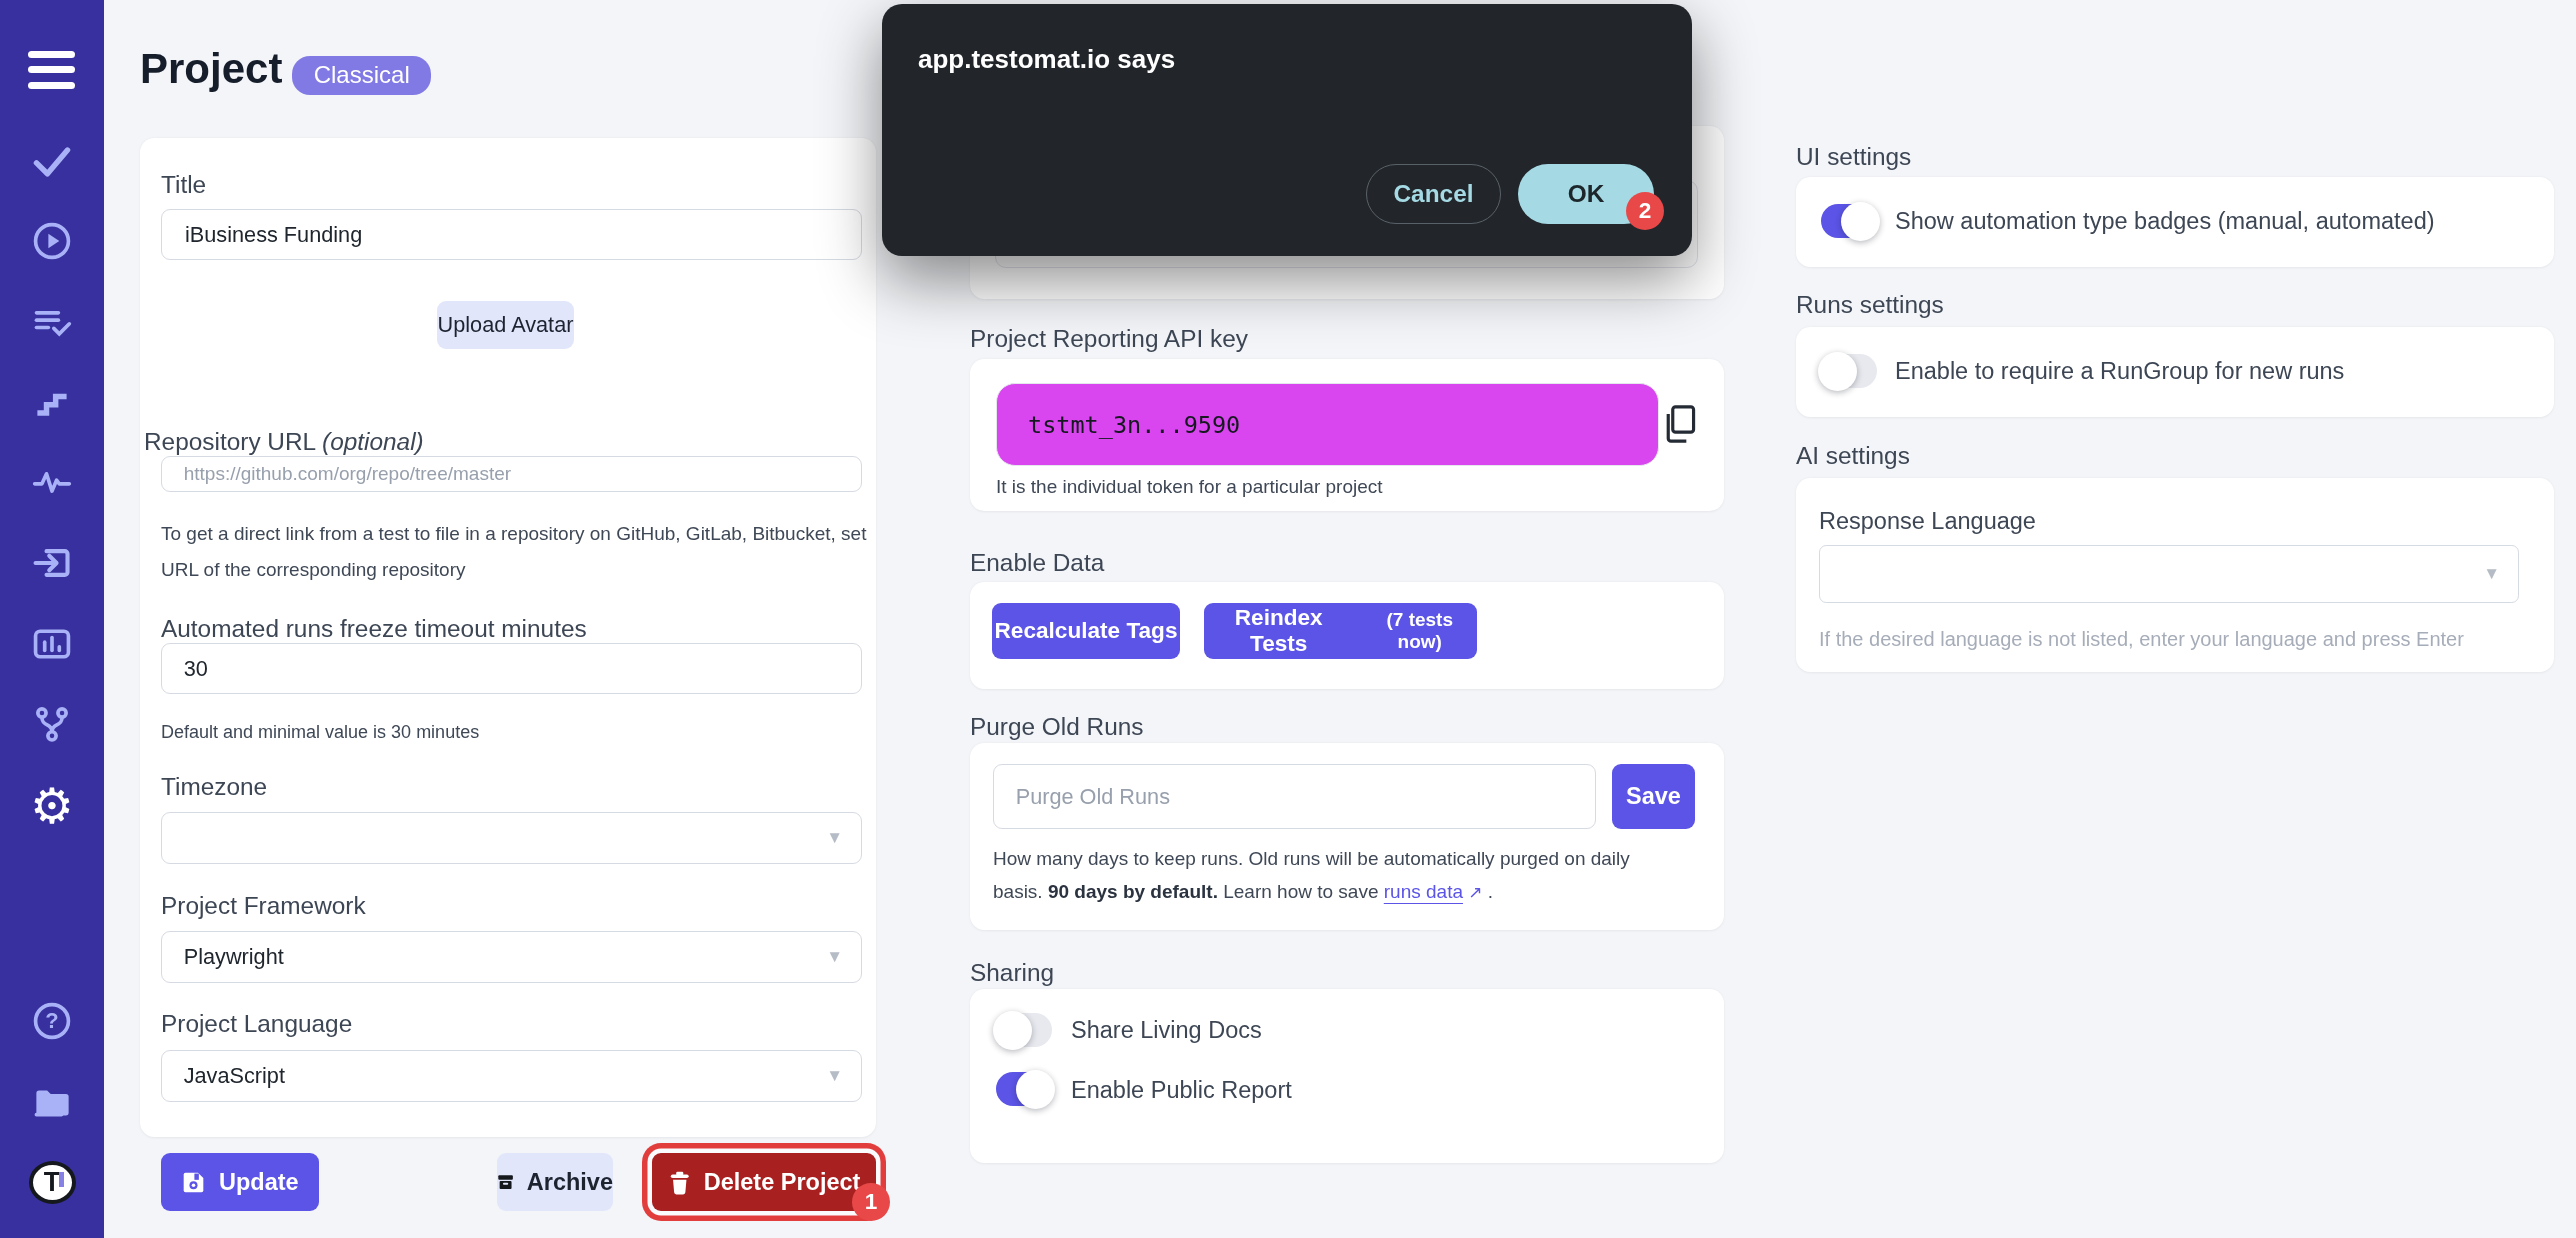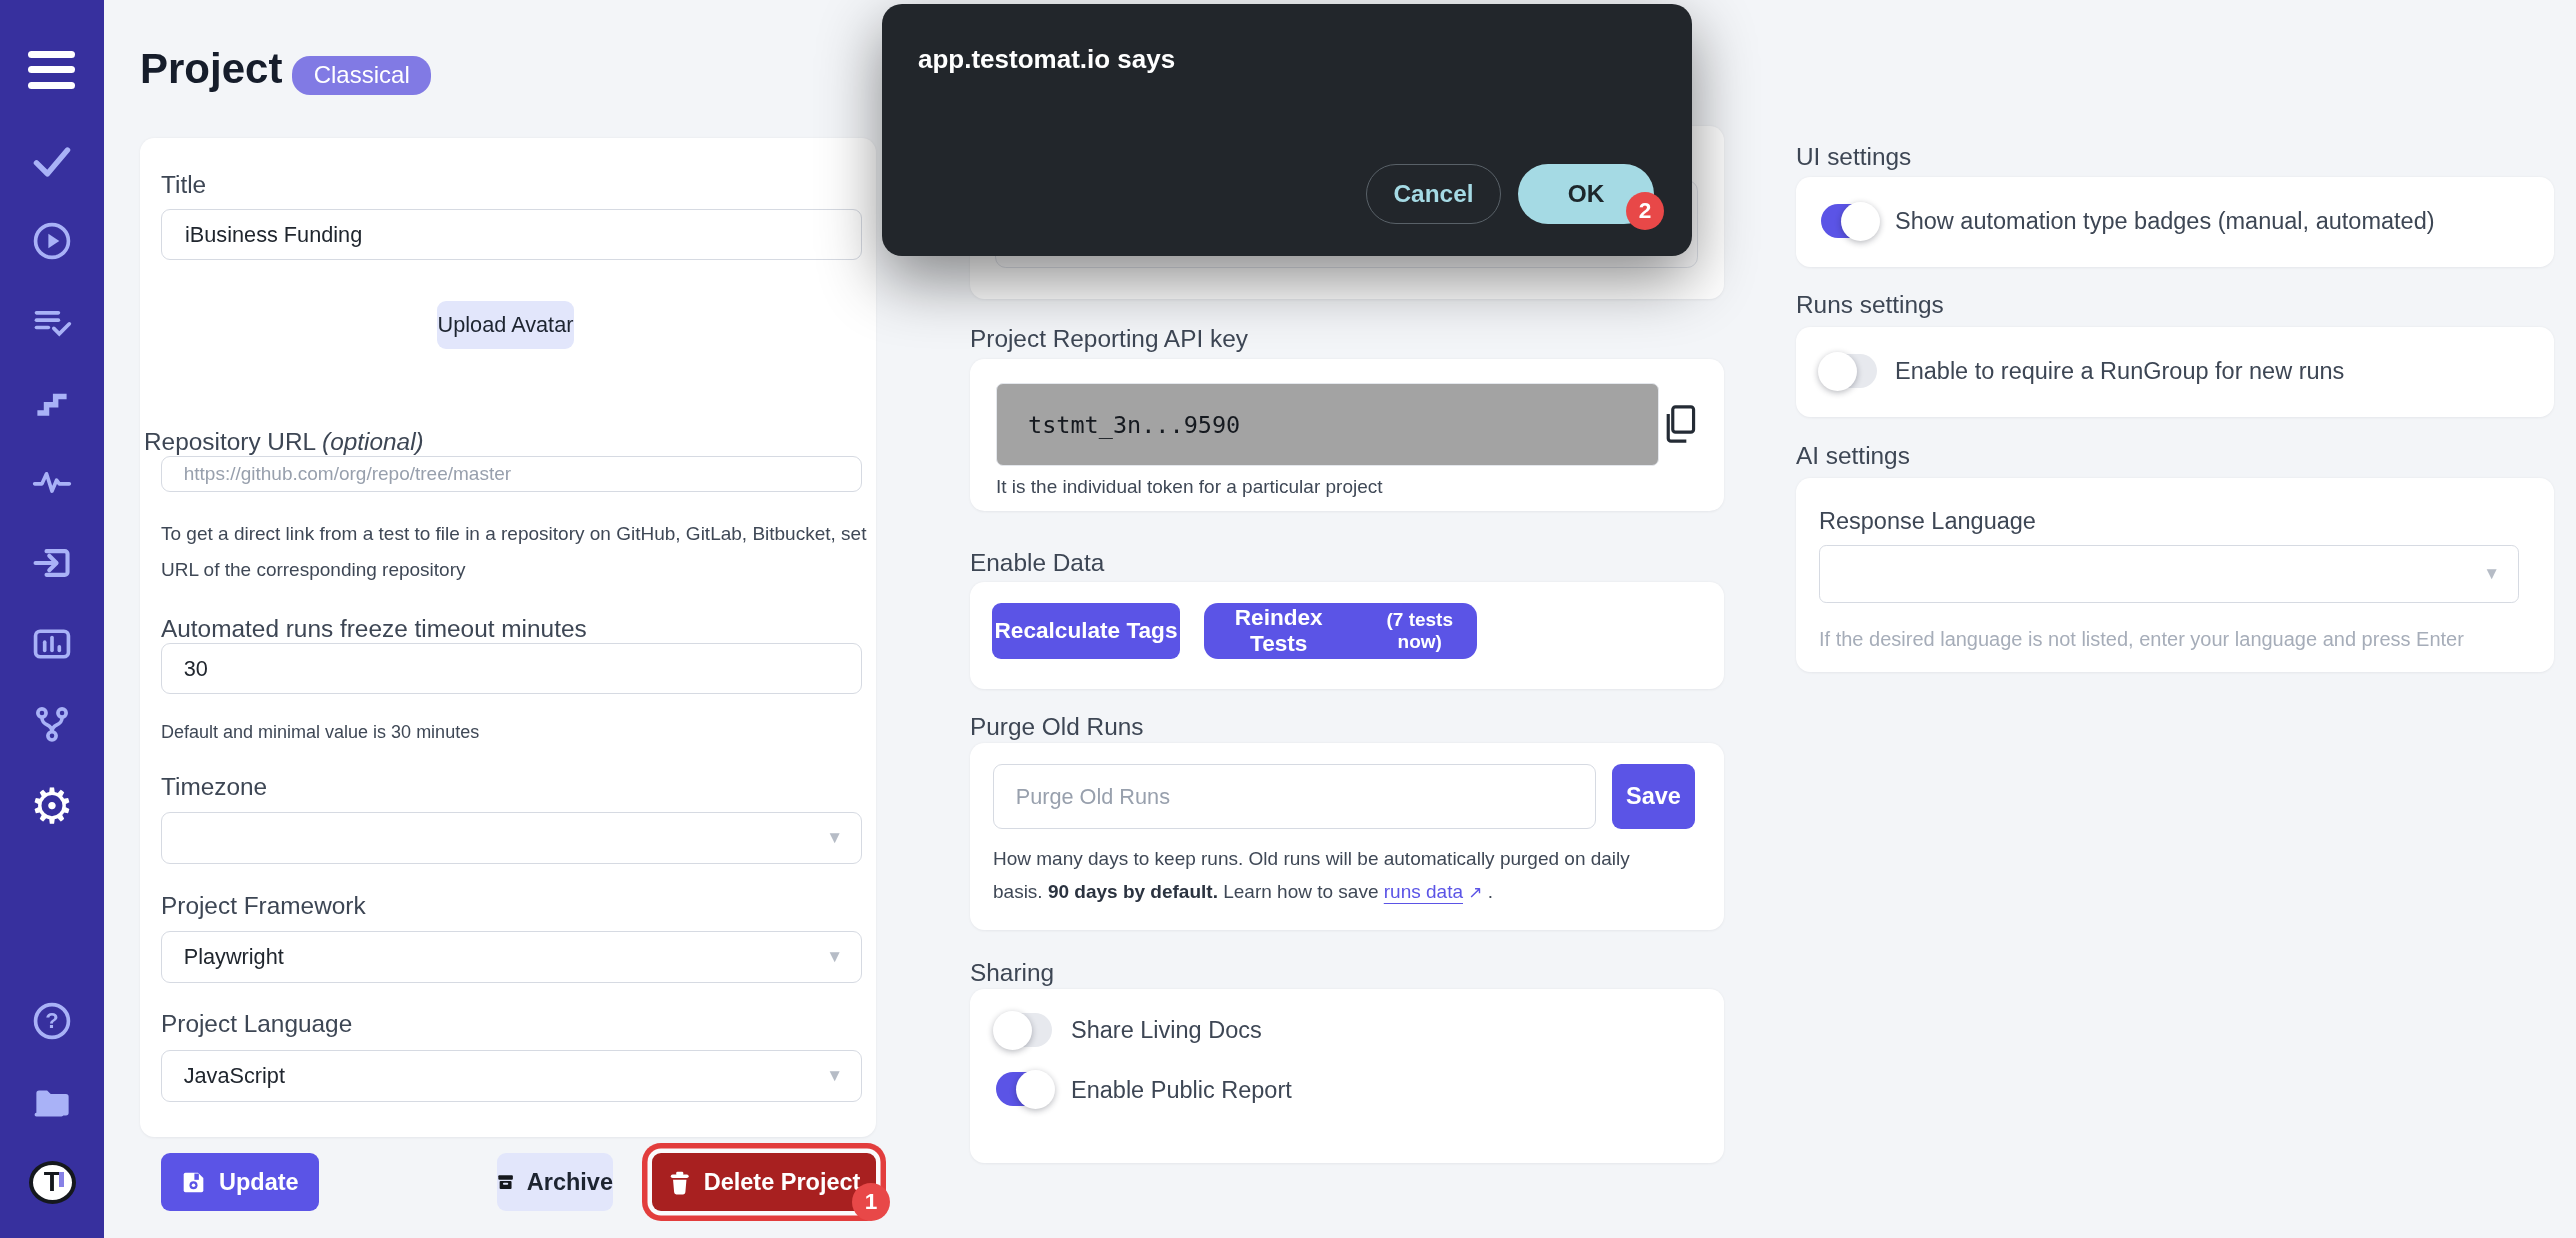--- a/index.html
+++ b/index.html
@@ -187,37 +187,37 @@
   <span>Delete Project</span>
 </button>
 <div class="badge-num" style="left:852px; top:1183px;">1</div>
 
 <div class="card" style="left:970px; top:126px; width:754px; height:173px;">
   <div style="position:absolute; left:25px; top:54px; width:703px; height:88px; border:1.8px solid #e0e3ea; border-radius:10.8px; background:#fdfdfe;"></div>
 </div>
 
 <div class="lbl" style="left:970px; top:325px;">Project Reporting API key</div>
 <div class="card" style="left:970px; top:359px; width:754px; height:152px;"></div>
-<div style="position:absolute; left:996px; top:383px; width:663px; height:83px; background:#a3a3a3; border:0.9px solid #e4e7ec; border-radius:7px; display:flex; align-items:center; padding-left:31px;">
+<div style="position:absolute; left:996px; top:383px; width:663px; height:83px; background:#d946ef; border:0.9px solid #e4e7ec; border-radius:19px; display:flex; align-items:center; padding-left:31px;">
   <span class="mono" style="font-size:23.5px; color:#15191f;">tstmt_3n...9590</span>
 </div>
 <div class="abs" style="left:1661px; top:403px;">
   <svg width="38" height="42" viewBox="0 0 42 46" fill="none" stroke="#242b35" stroke-width="3.5">
       <rect x="13" y="4" width="23" height="28" rx="3"></rect>
       <path d="M8 12 v27 a3 3 0 0 0 3 3 h17"></path>
     </svg>
 </div>
 <div class="help" style="left:996px; top:469px;">It is the individual token for a particular project</div>
 
 <div class="lbl" style="left:970px; top:549px;">Enable Data</div>
 <div class="card" style="left:970px; top:582px; width:754px; height:107px;"></div>
 <button class="btn accent" style="left:992px; top:603px; width:188px; height:56px; font-size:22.6px; border-radius:9px;">
   <span>Recalculate Tags</span>
 </button>
-<button class="btn accent" style="left:1204px; top:603px; width:273px; height:56px; font-size:22.6px; border-radius:14px; gap:9px;justify-content:flex-end;">
+<button class="btn accent" style="left:1204px; top:603px; width:273px; height:56px; font-size:22.6px; border-radius:9px; gap:9px;justify-content:flex-end;">
   <span>Reindex Tests</span>
   <span style="font-size:19px; font-weight:bold;">(7 tests now)</span>
 </button>
 
 <div class="lbl" style="left:970px; top:713px;">Purge Old Runs</div>
 <div class="card" style="left:970px; top:743px; width:754px; height:187px;"></div>
 <input class="input" style="left: 993px; top: 764px; width: 603px; height: 65px;" placeholder="Purge Old Runs">
 <button class="btn accent" style="left:1612px; top:764px; width:83px; height:65px;">
   <span>Save</span>
 </button>

